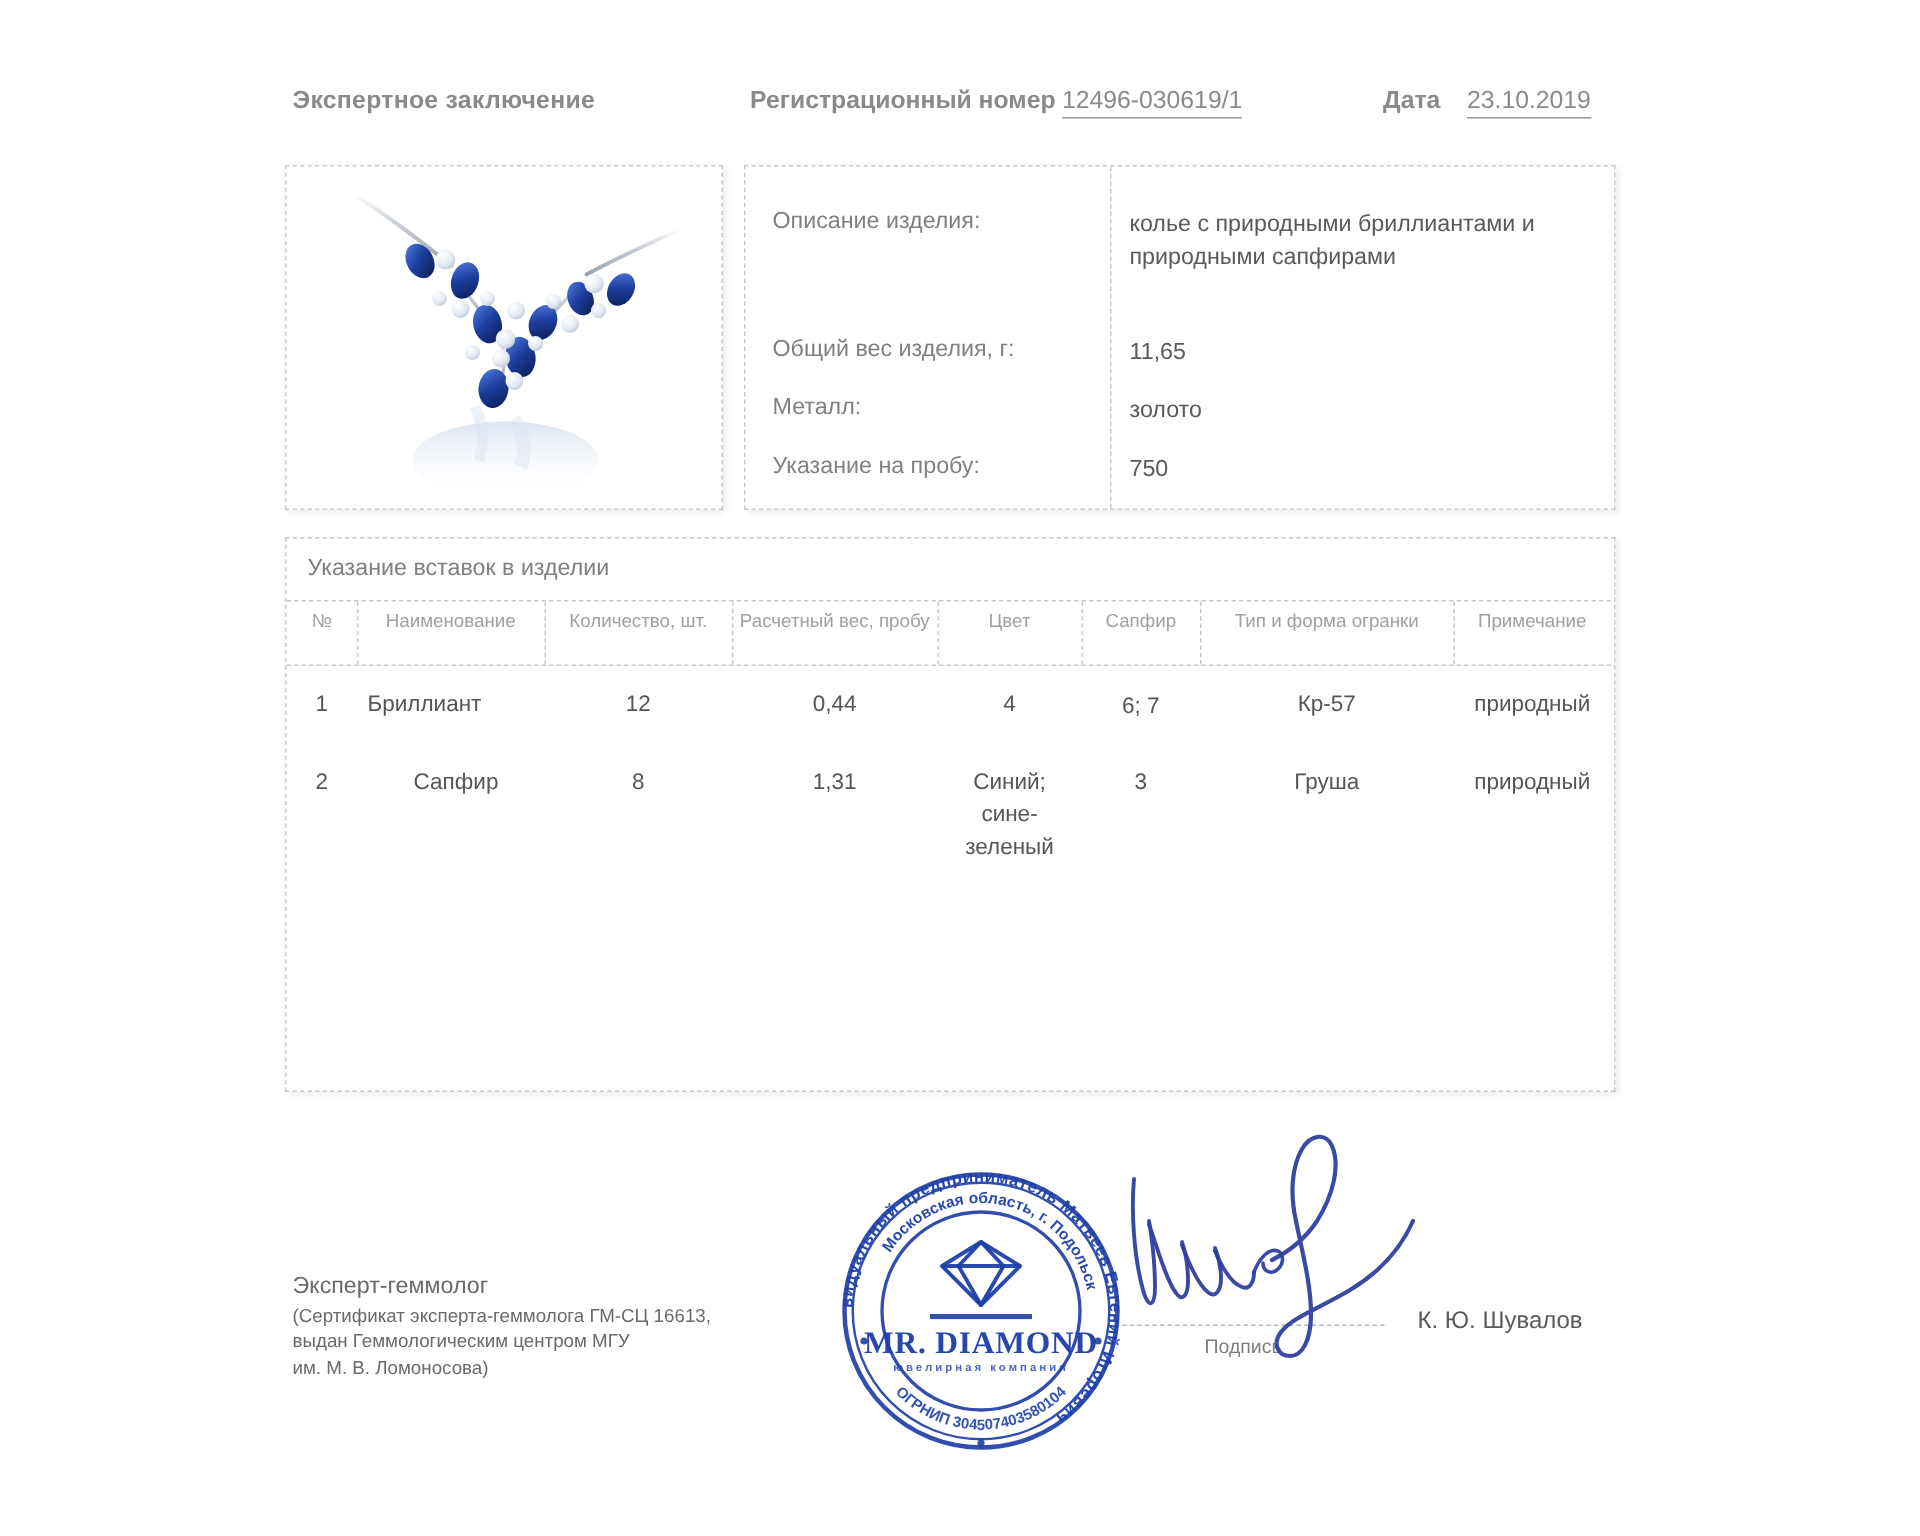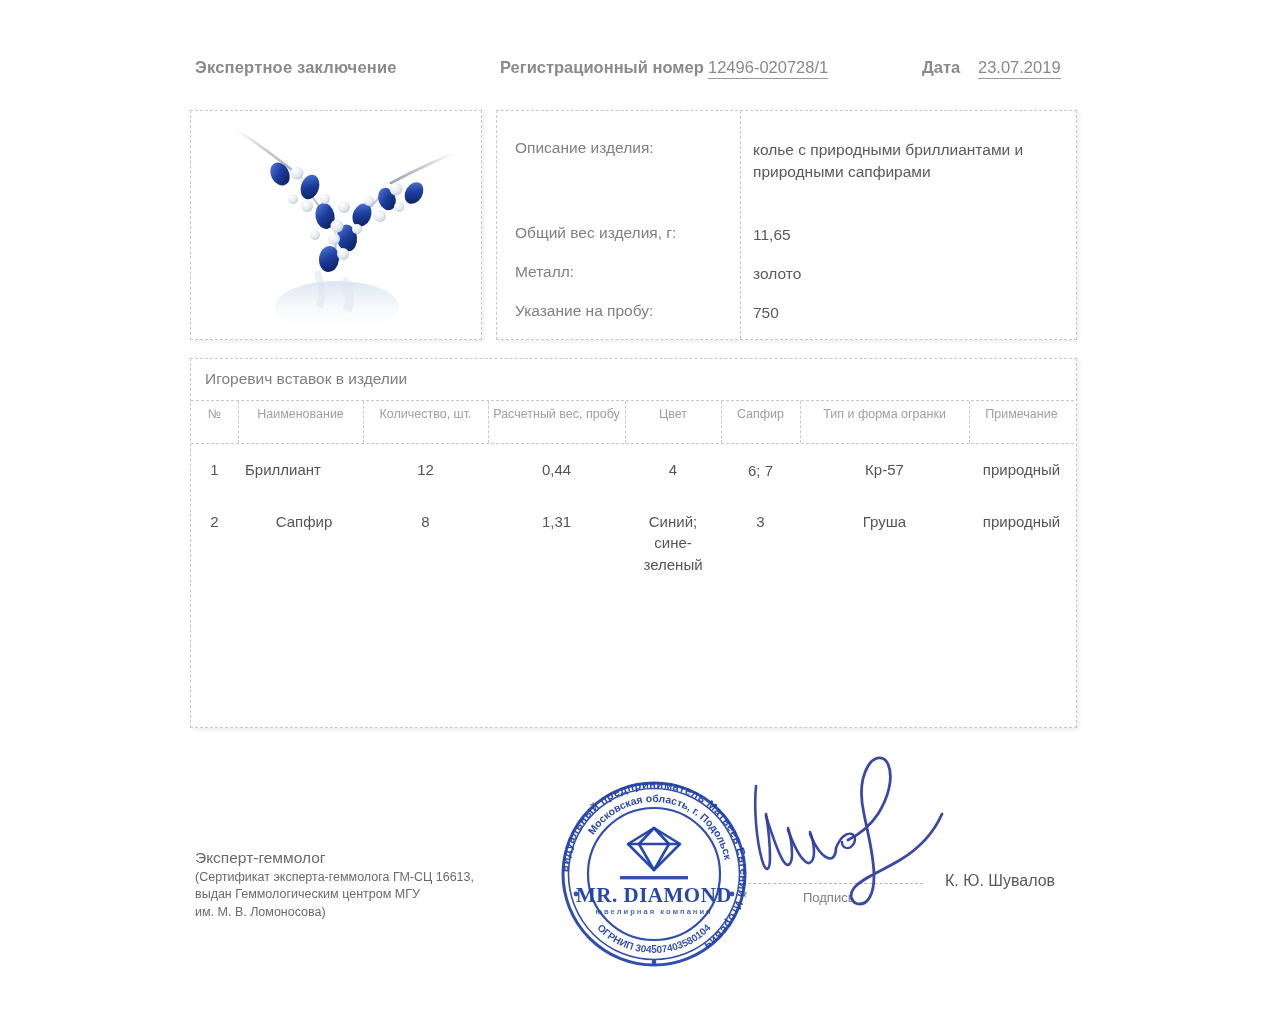--- a/index.html
+++ b/index.html
@@ -276,23 +276,23 @@
   }
 </style>
 </head>
 <body>
 
 <div class="page">
 
   <div class="header">
     <div class="hdr-title">Экспертное заключение</div>
     <div class="hdr-reg-label">Регистрационный номер</div>
-    <div class="hdr-reg-value">12496-020728/1</div>
+    <div class="hdr-reg-value">12496-030619/1</div>
     <div class="hdr-date-label">Дата</div>
-    <div class="hdr-date-value">23.07.2019</div>
+    <div class="hdr-date-value">23.10.2019</div>
   </div>
 
   <div class="photo-panel">
     <svg width="288" height="226" viewBox="0 0 288 226">
       <defs>
         <linearGradient id="chainG" x1="0" y1="0" x2="0" y2="1">
           <stop offset="0%" stop-color="#ffffff"></stop>
           <stop offset="45%" stop-color="#c7ccd4"></stop>
           <stop offset="100%" stop-color="#9aa2ad"></stop>
         </linearGradient>
@@ -365,21 +365,21 @@
     <div class="desc-value" style="left:256px; top:113px;">11,65</div>
 
     <div class="desc-label" style="left:18px; top:152px;text-align:center;">Металл:</div>
     <div class="desc-value" style="left:256px; top:152px;">золото</div>
 
     <div class="desc-label" style="left:18px; top:191px;">Указание на пробу:</div>
     <div class="desc-value" style="left:256px; top:191px;">750</div>
   </div>
 
   <div class="inserts-panel">
-    <div class="inserts-caption">Игоревич вставок в изделии</div>
+    <div class="inserts-caption">Указание вставок в изделии</div>
     <div class="caption-rule"></div>
     <div class="header-rule"></div>
 
     <div class="col-div" style="left:47px;"></div>
     <div class="col-div" style="left:172px;"></div>
     <div class="col-div" style="left:297px;"></div>
     <div class="col-div" style="left:434px;"></div>
     <div class="col-div" style="left:530px;"></div>
     <div class="col-div" style="left:609px;"></div>
     <div class="col-div" style="left:778px;"></div>

